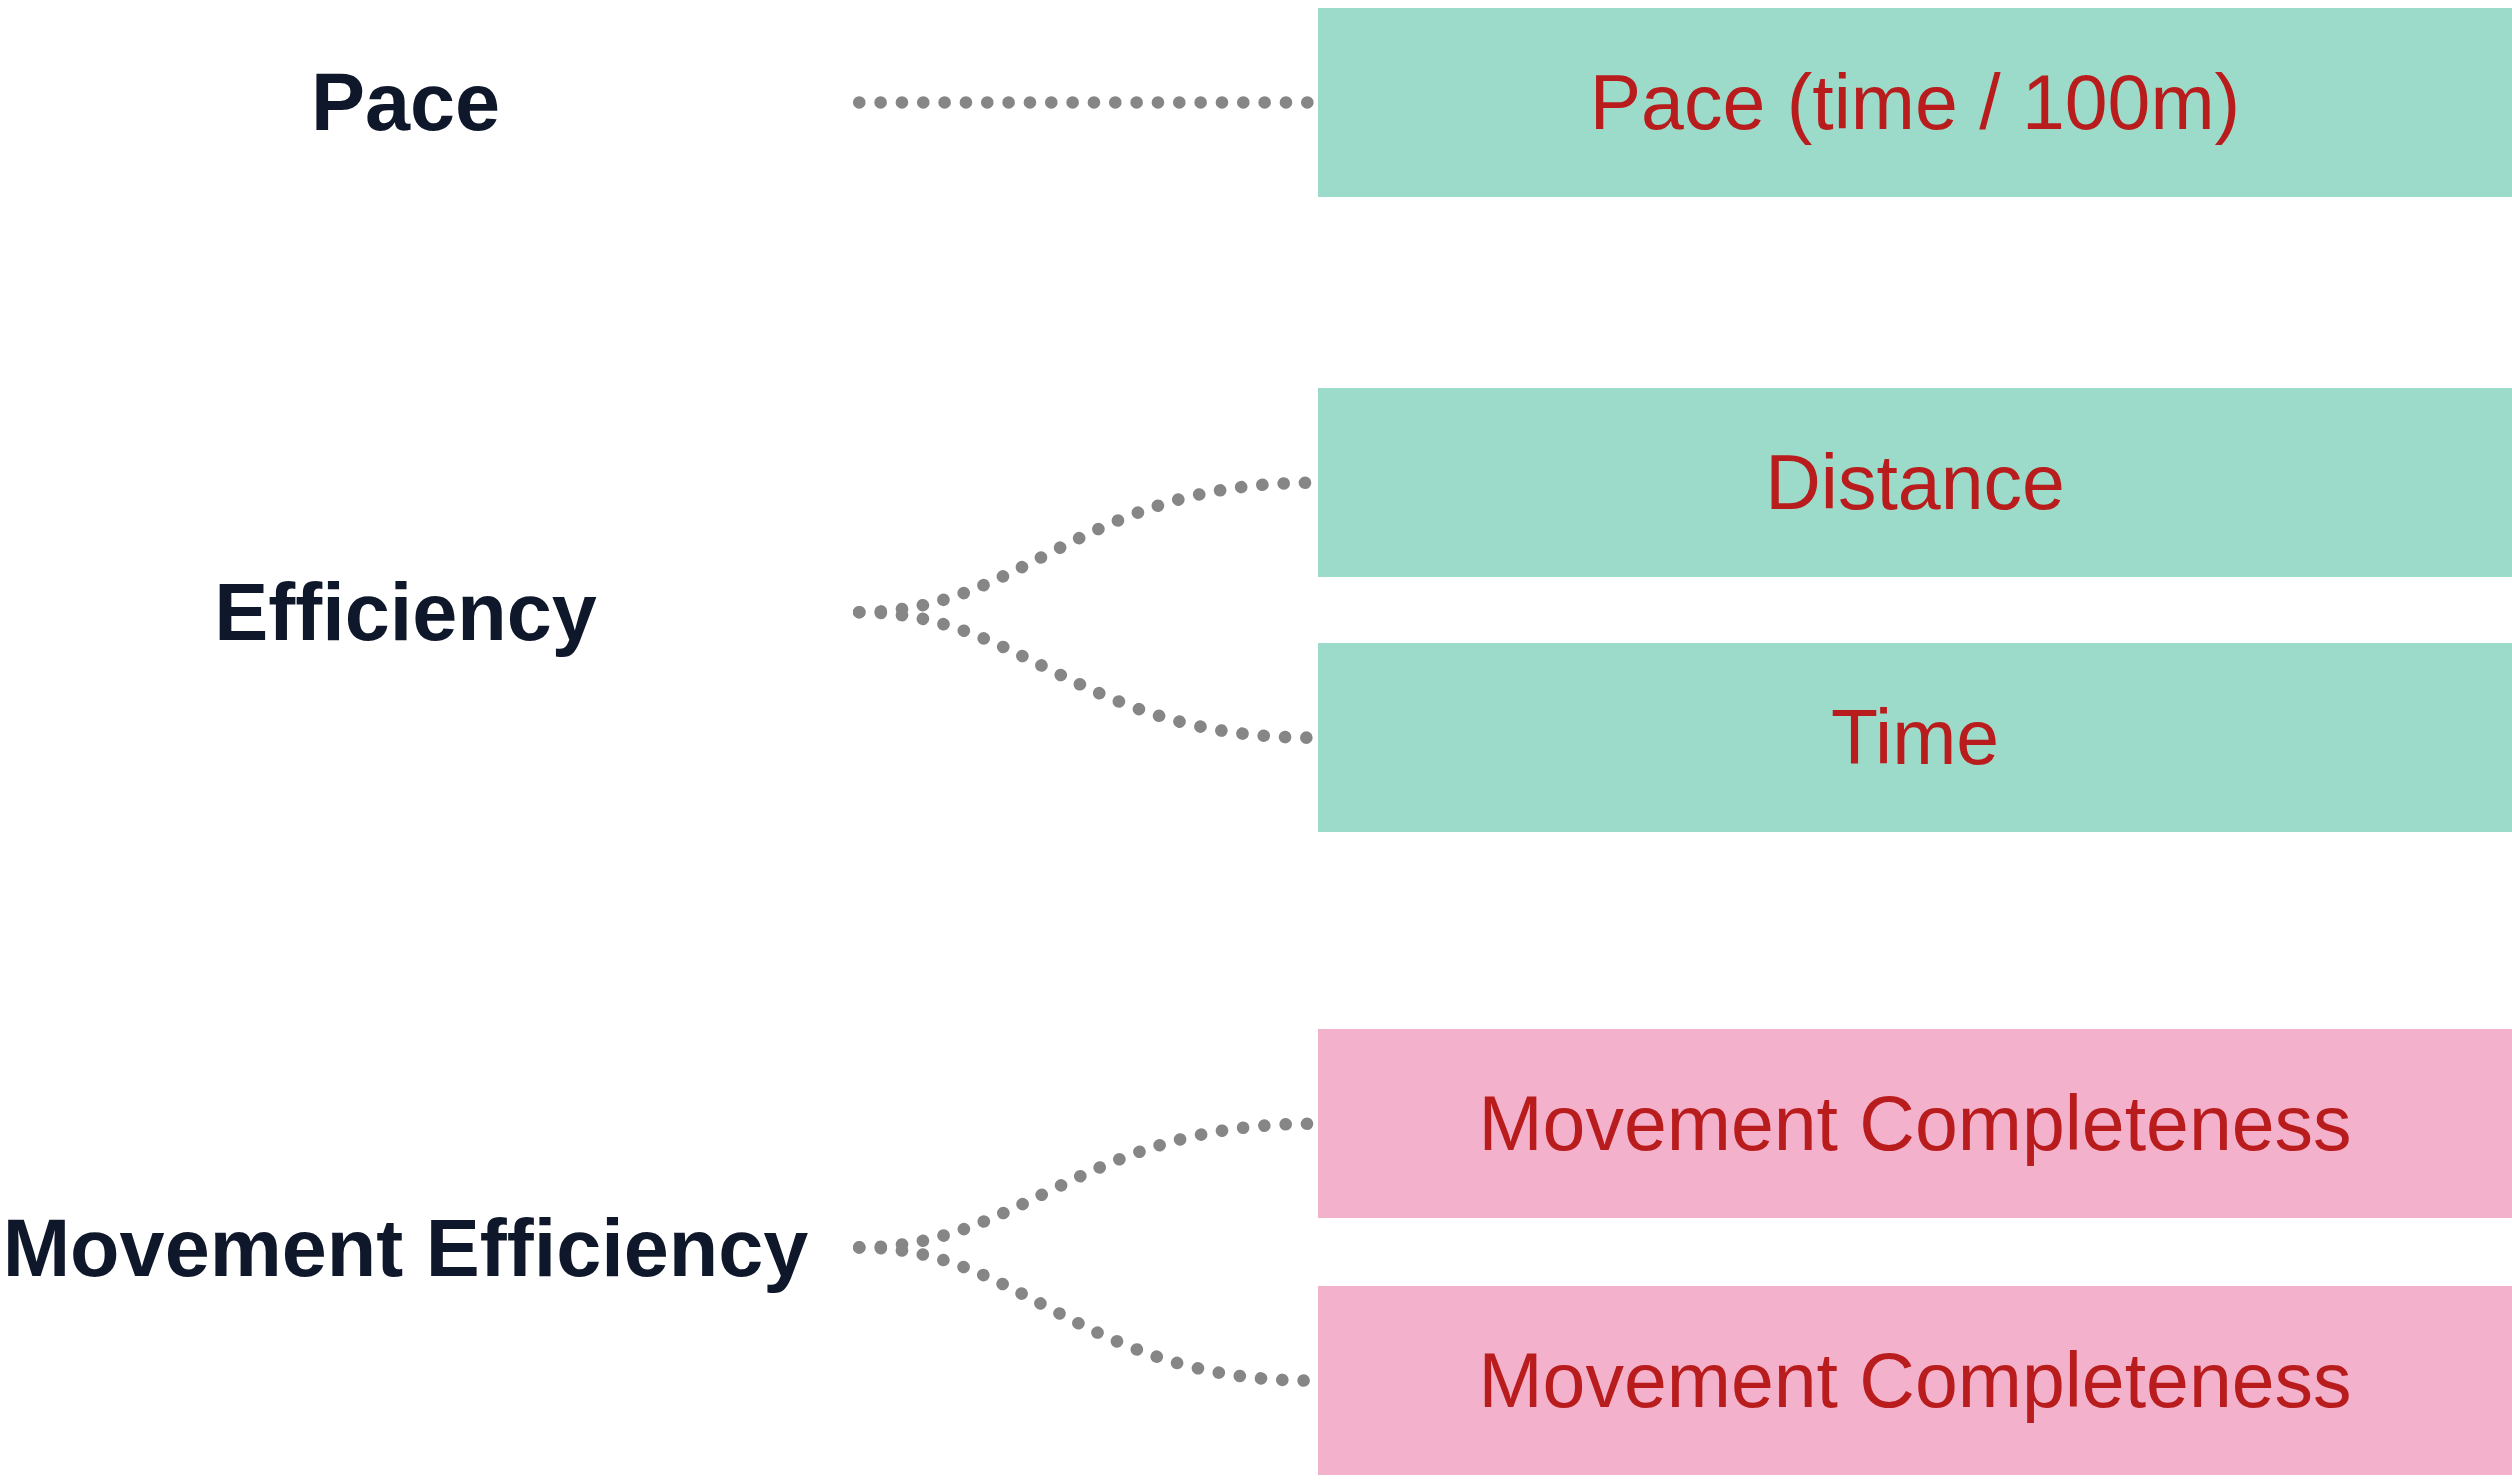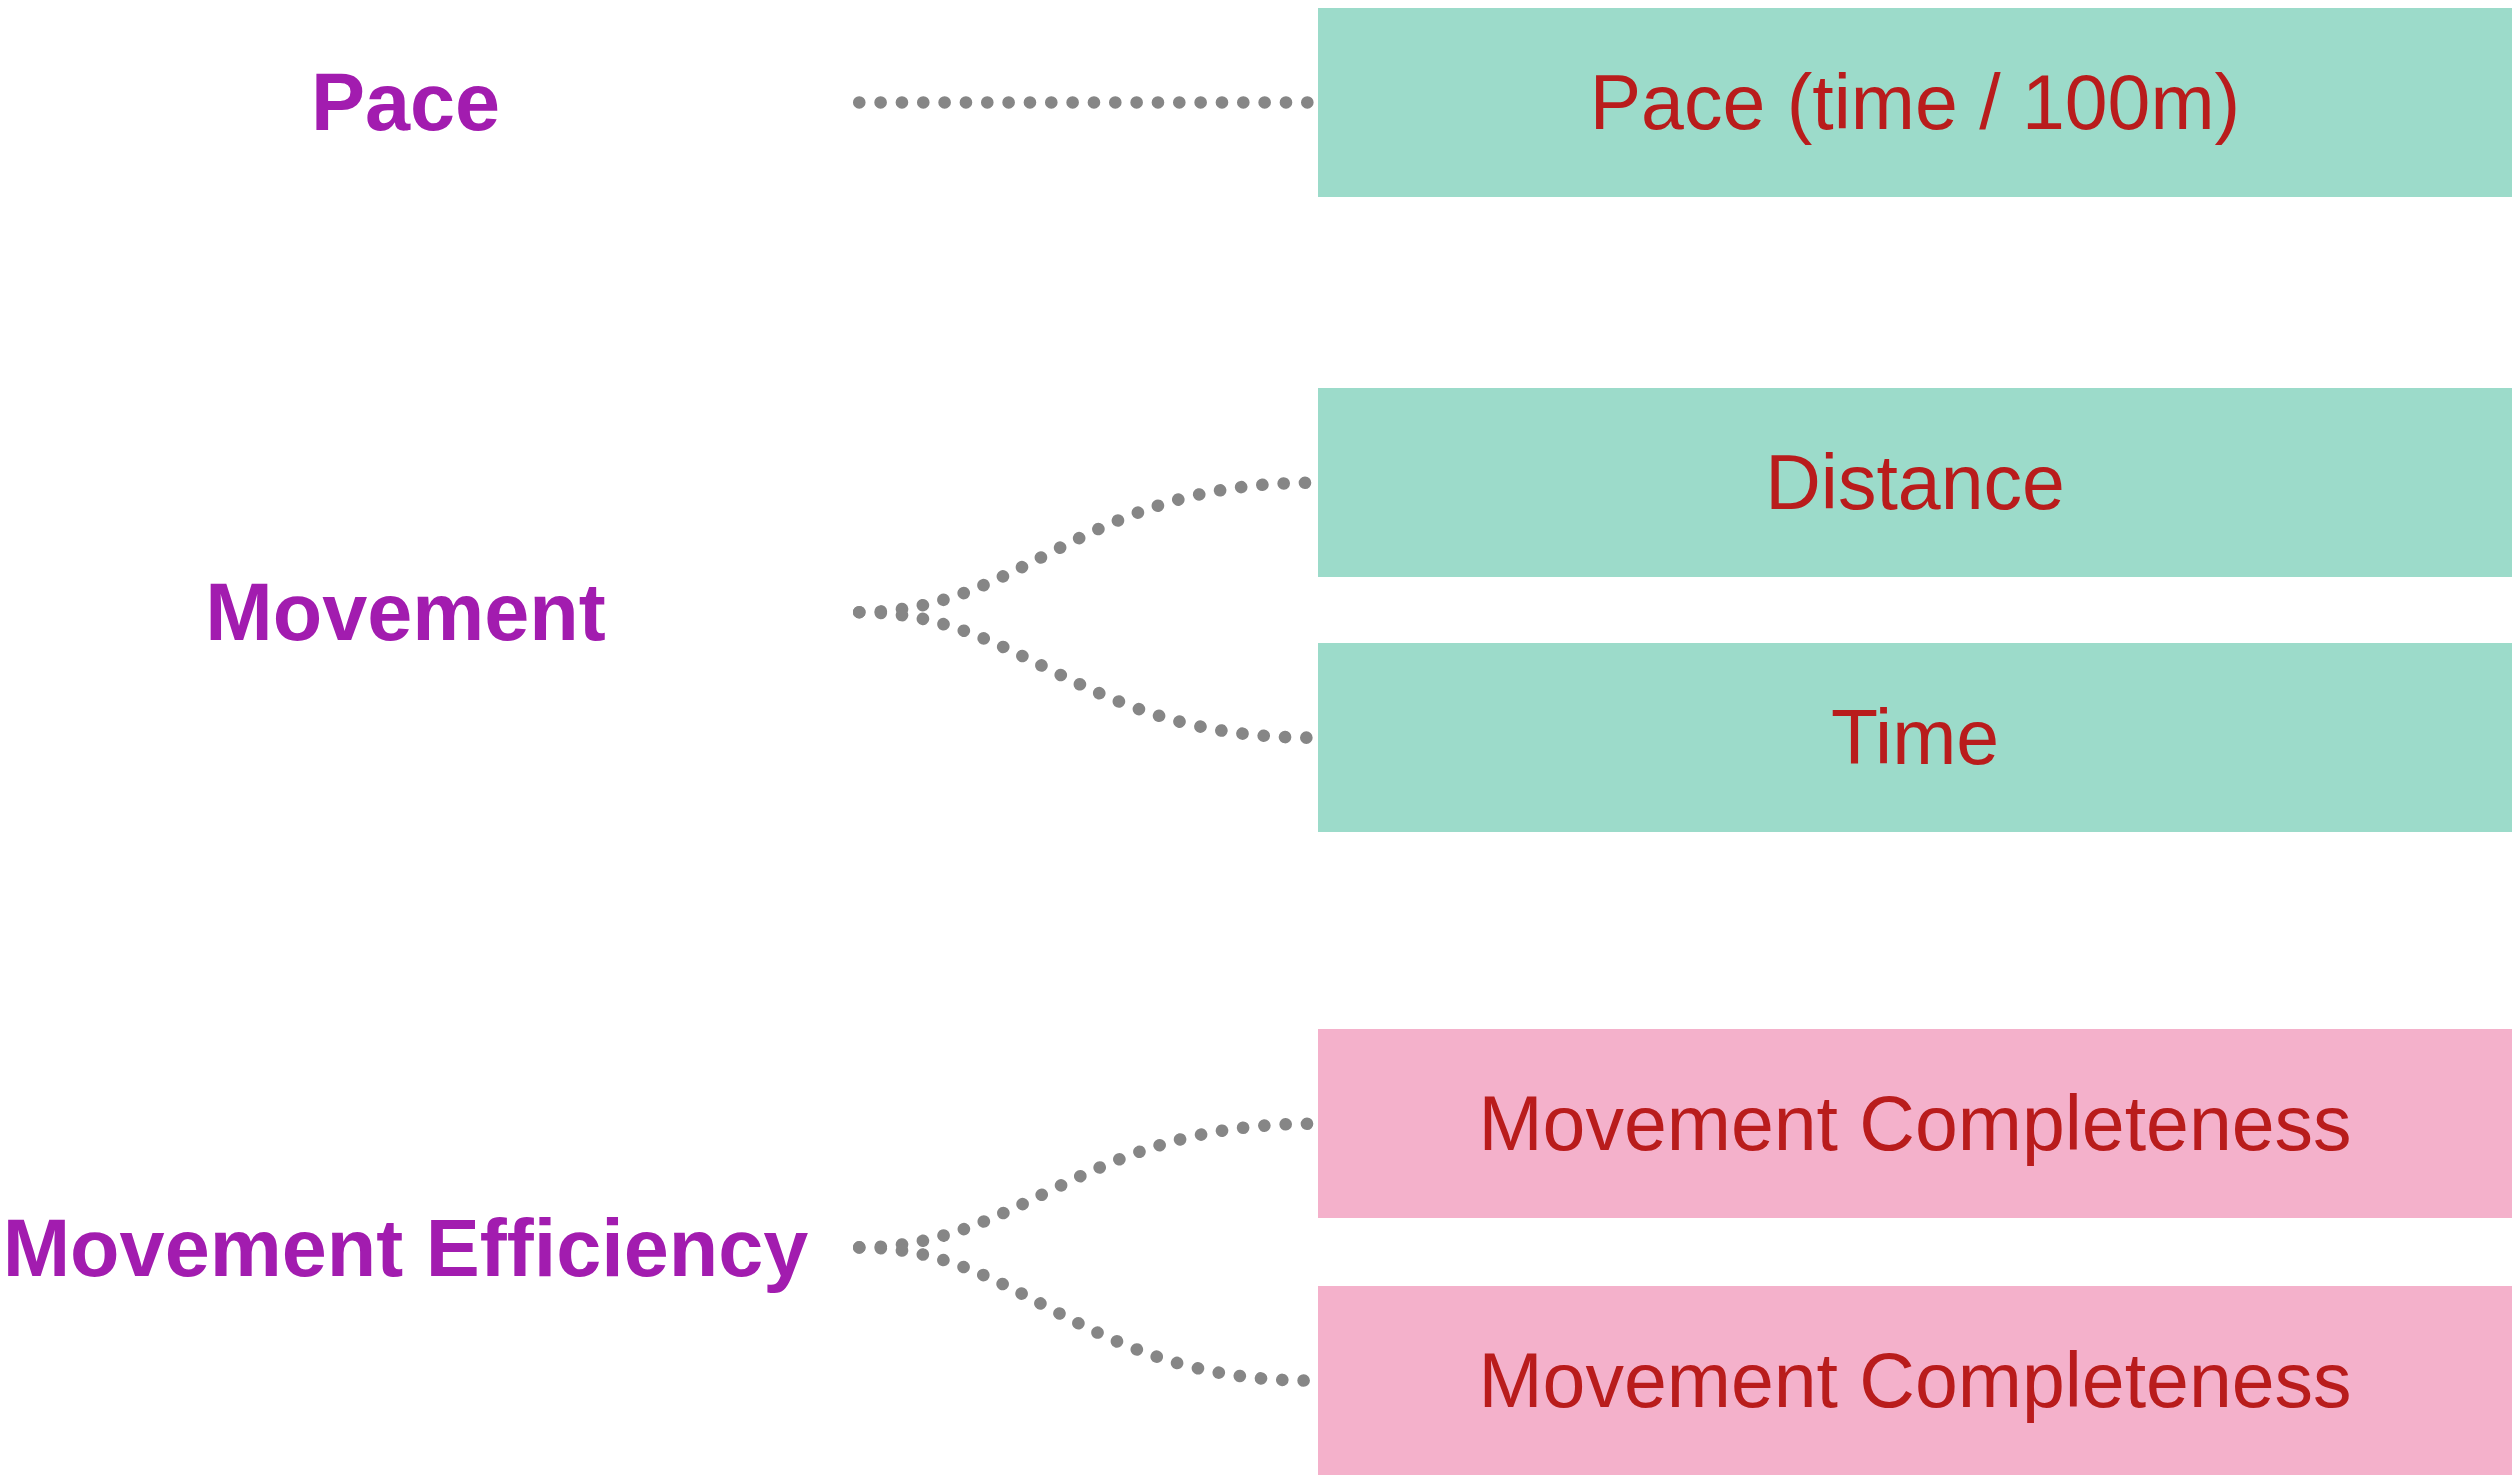--- a/index.html
+++ b/index.html
@@ -34,21 +34,21 @@
   .side-label {
     position: absolute;
     left: 0;
     width: 811px;
     height: 116px;
     display: flex;
     align-items: center;
     justify-content: center;
     font-size: 81px;
     font-weight: bold;
-    color: #a21caf;
+    color: #0f172a;
     white-space: nowrap;
     letter-spacing: 0px;
   }
   .label-pace        { top: 44px;  }
   .label-endurance   { top: 554px; }
   .label-movement    { top: 1190px;}
   .node-box {
     position: absolute;
     left: 1318px;
     width: 1194px;
@@ -77,21 +77,21 @@
   <svg class="connectors" viewBox="0 0 2602 1537" xmlns="http://www.w3.org/2000/svg">
     <path d="M 890 106 H 1358"></path>
     <path d="M 890 634 C 1060 634 1120 500 1358 500"></path>
     <path d="M 890 634 C 1060 634 1120 764 1358 764"></path>
     <path d="M 890 1292 C 1060 1292 1120 1164 1358 1164"></path>
     <path d="M 890 1292 C 1060 1292 1120 1430 1358 1430"></path>
   </svg>
 
   <div class="side-label label-pace">Pace</div>
 
-  <div class="side-label label-endurance">Movement</div>
+  <div class="side-label label-endurance">Efficiency</div>
 
   <div class="side-label label-movement">Movement Efficiency</div>
 
   <div class="node-box teal box-1">Pace (time / 100m)</div>
 
   <div class="node-box teal box-2">Distance</div>
 
   <div class="node-box teal box-3">Time</div>
 
   <div class="node-box pink box-4">Movement Completeness</div>

